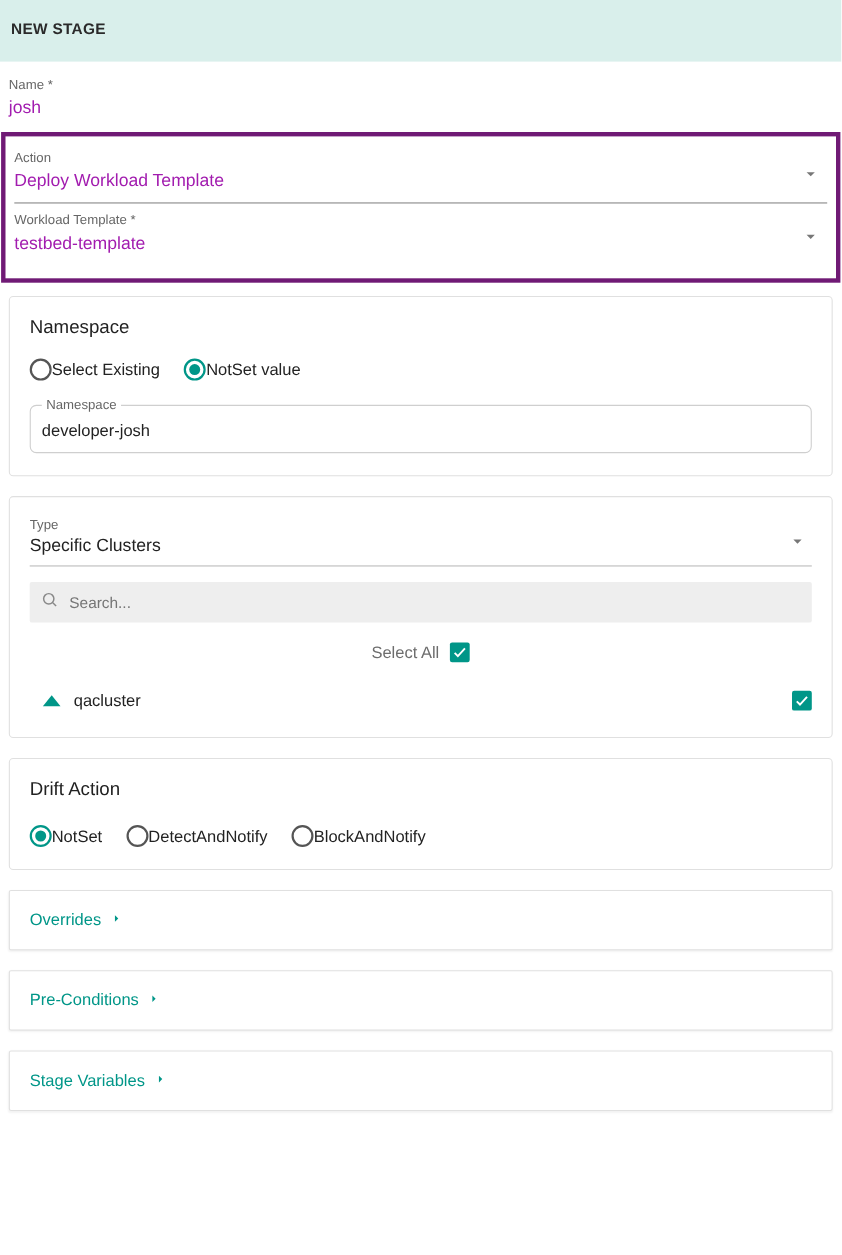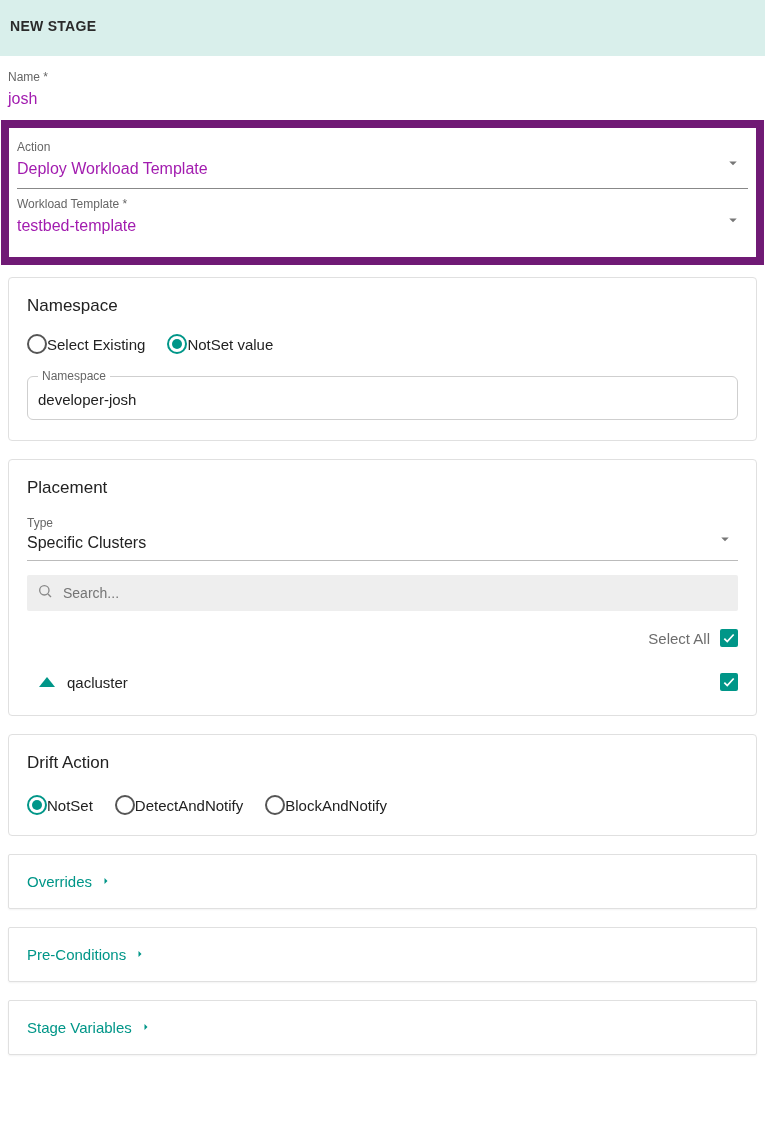--- a/index.html
+++ b/index.html
@@ -5,38 +5,38 @@
   * { box-sizing: border-box; }
   html, body { margin:0; padding:0; font-family: Arial, Helvetica, sans-serif; background:#fff; }
   body { width:765px; }
   .banner { background:#d9efeb; padding:18px 10px 22px; font-weight:700; letter-spacing:.02em; font-size:14px; color:#2a2a2a; }
   .section { padding:8px 8px 0; }
   .ffield { position:relative; padding:6px 0 4px; margin:0 0 2px; }
   .ffield .flabel { font-size:12px; color:#666; display:block; margin-bottom:2px; }
   .ffield .fvalue { font-size:16px; color:#a21caf; display:block; padding:4px 0 6px; }
   .ffield.underline { border-bottom:1px solid #888; }
   .ffield .caret { position:absolute; right:6px; bottom:12px; }
-  .highlight-box { border:8px solid #701a75; padding:6px 8px 10px; margin:0 1px 12px; }
+  .highlight-box { border:4px solid #701a75; padding:6px 8px 10px; margin:0 1px 12px; }
   .card { border:1px solid #e0e0e0; border-radius:4px; margin:0 8px 18px; padding:18px 18px 20px; background:#fff; }
   .card-title { font-size:17px; color:#222; margin:0 0 18px; font-weight:400; }
   .radio-row { display:flex; gap:22px; align-items:center; margin-bottom:22px; }
   .radio-item { display:flex; align-items:center; gap:0; font-size:15px; color:#222; }
   .radio { width:20px; height:20px; border-radius:50%; border:2px solid #555; position:relative; flex:0 0 auto; }
   .radio.selected { border-color:#009688; }
   .radio.selected::after { content:""; position:absolute; inset:3px; border-radius:50%; background:#009688; }
   .outlined-input { position:relative; border:1px solid #cfcfcf; border-radius:6px; padding:14px 10px 10px; }
   .outlined-input .legend { position:absolute; top:-8px; left:10px; background:#fff; padding:0 4px; font-size:12px; color:#666; }
   .outlined-input .ival { font-size:15px; color:#222; }
   .select-line { font-size:12px; color:#666; margin-bottom:4px; }
   .select-val { font-size:16px; color:#222; padding-bottom:8px; border-bottom:1px solid #bbb; position:relative; margin-bottom:14px; }
   .select-val .caret { position:absolute; right:4px; bottom:8px; }
   .searchbox { background:#eee; border-radius:2px; display:flex; align-items:center; padding:8px 10px; gap:8px; margin-bottom:18px; }
   .searchbox input { border:0; background:transparent; outline:none; font-size:14px; width:100%; color:#444; }
   .search-icon { color:#888; }
-  .row-right { display:flex; justify-content:flex-end; align-items:center; gap:10px; margin-bottom:22px; }
+  .row-right { display:flex; justify-content:center; align-items:center; gap:10px; margin-bottom:22px; }
   .sel-all-label { color:#6d6d6d; font-size:15px; }
   .checkbox { width:18px; height:18px; background:#009688; border-radius:2px; display:flex; align-items:center; justify-content:center; color:#fff; }
   .cluster-row { display:flex; align-items:center; justify-content:space-between; padding:4px 0 4px 12px; }
   .cluster-left { display:flex; align-items:center; gap:12px; }
   .tri-up { width:0; height:0; border-left:8px solid transparent; border-right:8px solid transparent; border-bottom:10px solid #009688; }
   .cluster-name { font-size:15px; color:#222; }
   .collapsible { border:1px solid #e0e0e0; border-radius:2px; margin:0 8px 18px; padding:18px 18px; color:#009688; font-size:15px; display:flex; align-items:center; gap:8px; box-shadow:0 1px 2px rgba(0,0,0,.05); }
   .chev-right { font-weight:700; }
   svg.caret-down { width:18px; height:18px; fill:#777; }
 </style>
@@ -87,21 +87,20 @@
       <span>NotSet value</span>
     </div>
   </div>
   <div class="outlined-input">
     <span class="legend">Namespace</span>
     <span class="ival">developer-josh</span>
   </div>
 </div>
 
 <div class="card">
-  <div class="card-title">Placement</div>
   <div class="select-line">Type</div>
   <div class="select-val">
     <span>Specific Clusters</span>
     <span class="caret">
       <svg class="caret-down" viewBox="0 0 24 24">
           <path d="M7 10l5 5 5-5z"></path>
         </svg>
     </span>
   </div>
   <div class="searchbox">

